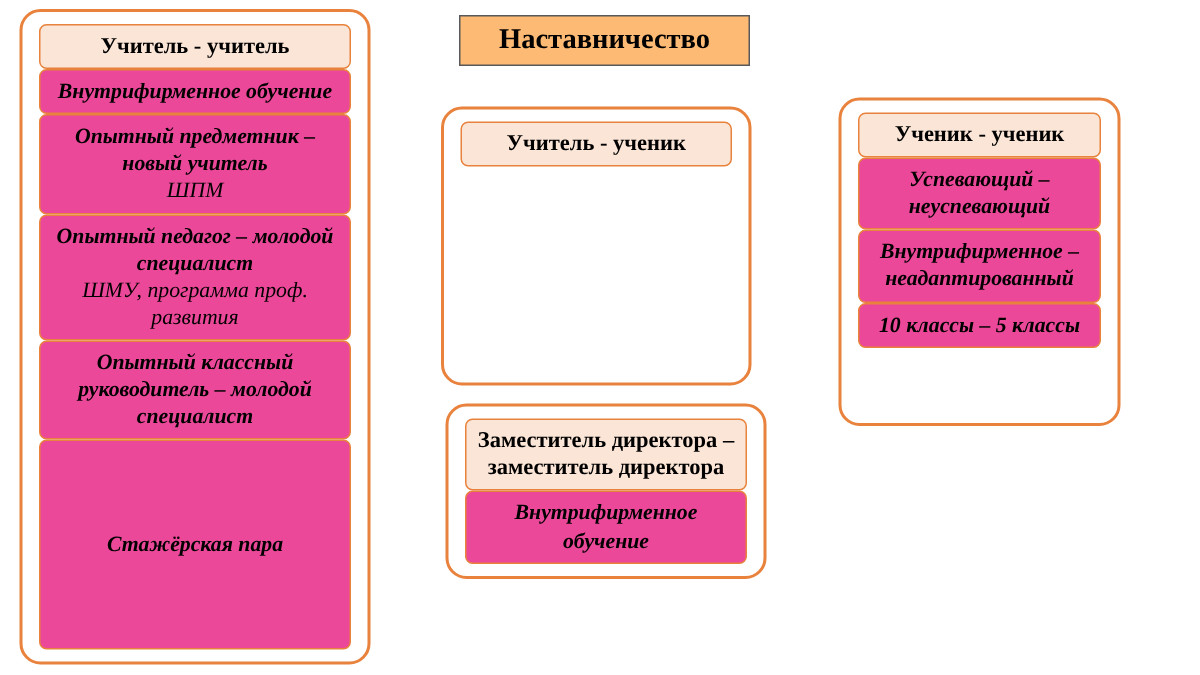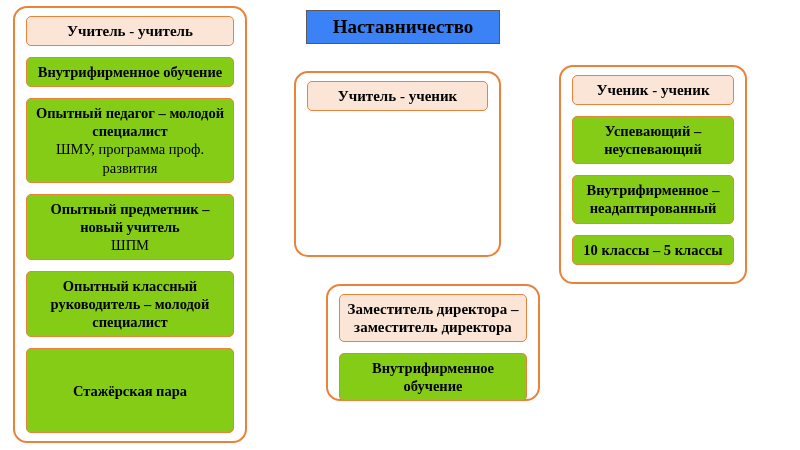--- a/index.html
+++ b/index.html
@@ -17,97 +17,97 @@
     background: #ffffff;
   }
   
   .group {
     position: absolute;
     border: 2px solid #E8823C;
     border-radius: 14px;
     background: #ffffff;
     display: flex;
     flex-direction: column;
-    gap: 11px;
     padding: 8px 11px;
     box-sizing: border-box;
   }
   .hdr {
     background: #FBE5D6;
     border: 1.5px solid #E8823C;
     border-radius: 5px;
     font-weight: bold;
     font-size: 15px;
     text-align: center;
     padding: 5px 6px;
     line-height: 1.2;
     box-sizing: border-box;
   }
   .box {
-    background: #84cc16;
+    background: #ec4899;
     border: 1.5px solid #E8823C;
     border-radius: 5px;
     text-align: center;
     font-size: 14.5px;
     padding: 5px 8px;
     line-height: 1.25;
     box-sizing: border-box;
+    font-style: italic;
   }
   .bold { font-weight: bold; }
   .box ul {
     margin: 2px 0 0 0;
     padding-left: 20px;
     text-align: left;
     font-weight: normal;
     font-size: 14.5px;
   }
   .box ul li { margin: 0 0 2px 0; }
   .title-box {
     position: absolute;
     left: 306px;
     top: 10px;
     width: 194px;
     height: 34px;
-    background: #3b82f6;
+    background: #fdba74;
     border: 1.5px solid #595959;
     font-weight: bold;
     font-size: 19px;
     text-align: center;
     display: flex;
     align-items: center;
     justify-content: center;
     box-sizing: border-box;
   }
   
   .group-left   { left: 13px;  top: 6px;   width: 234px; height: 437px; }
   .group-mid-1  { left: 294px; top: 71px;  width: 207px; height: 186px; }
-  .group-mid-2  { left: 297px; top: 284px; width: 214px; height: 117px; margin-left: 29px; }
+  .group-mid-2  { left: 297px; top: 269px; width: 214px; height: 117px; }
   .group-right  { left: 559px; top: 65px;  width: 188px; height: 219px; }
   .flex-grow { flex: 1 1 auto; display: flex; flex-direction: column; justify-content: center; }
 </style>
 </head>
 <body>
 
 <div class="canvas">
 
   <div class="title-box">Наставничество</div>
 
   <div class="group group-left">
     <div class="hdr">Учитель - учитель</div>
 
     <div class="box bold">Внутрифирменное обучение</div>
 
     <div class="box">
-      <div class="bold">Опытный педагог – молодой специалист</div>
-      <div>ШМУ, программа проф. развития</div>
+      <div class="bold">Опытный предметник – новый учитель</div>
+      <div>ШПМ</div>
     </div>
 
     <div class="box">
-      <div class="bold">Опытный предметник – новый учитель</div>
-      <div>ШПМ</div>
+      <div class="bold">Опытный педагог – молодой специалист</div>
+      <div>ШМУ, программа проф. развития</div>
     </div>
 
     <div class="box bold">Опытный классный руководитель – молодой специалист</div>
 
     <div class="box flex-grow">
       <div class="bold">Стажёрская пара</div>
     </div>
   </div>
 
   <div class="group group-mid-1">

